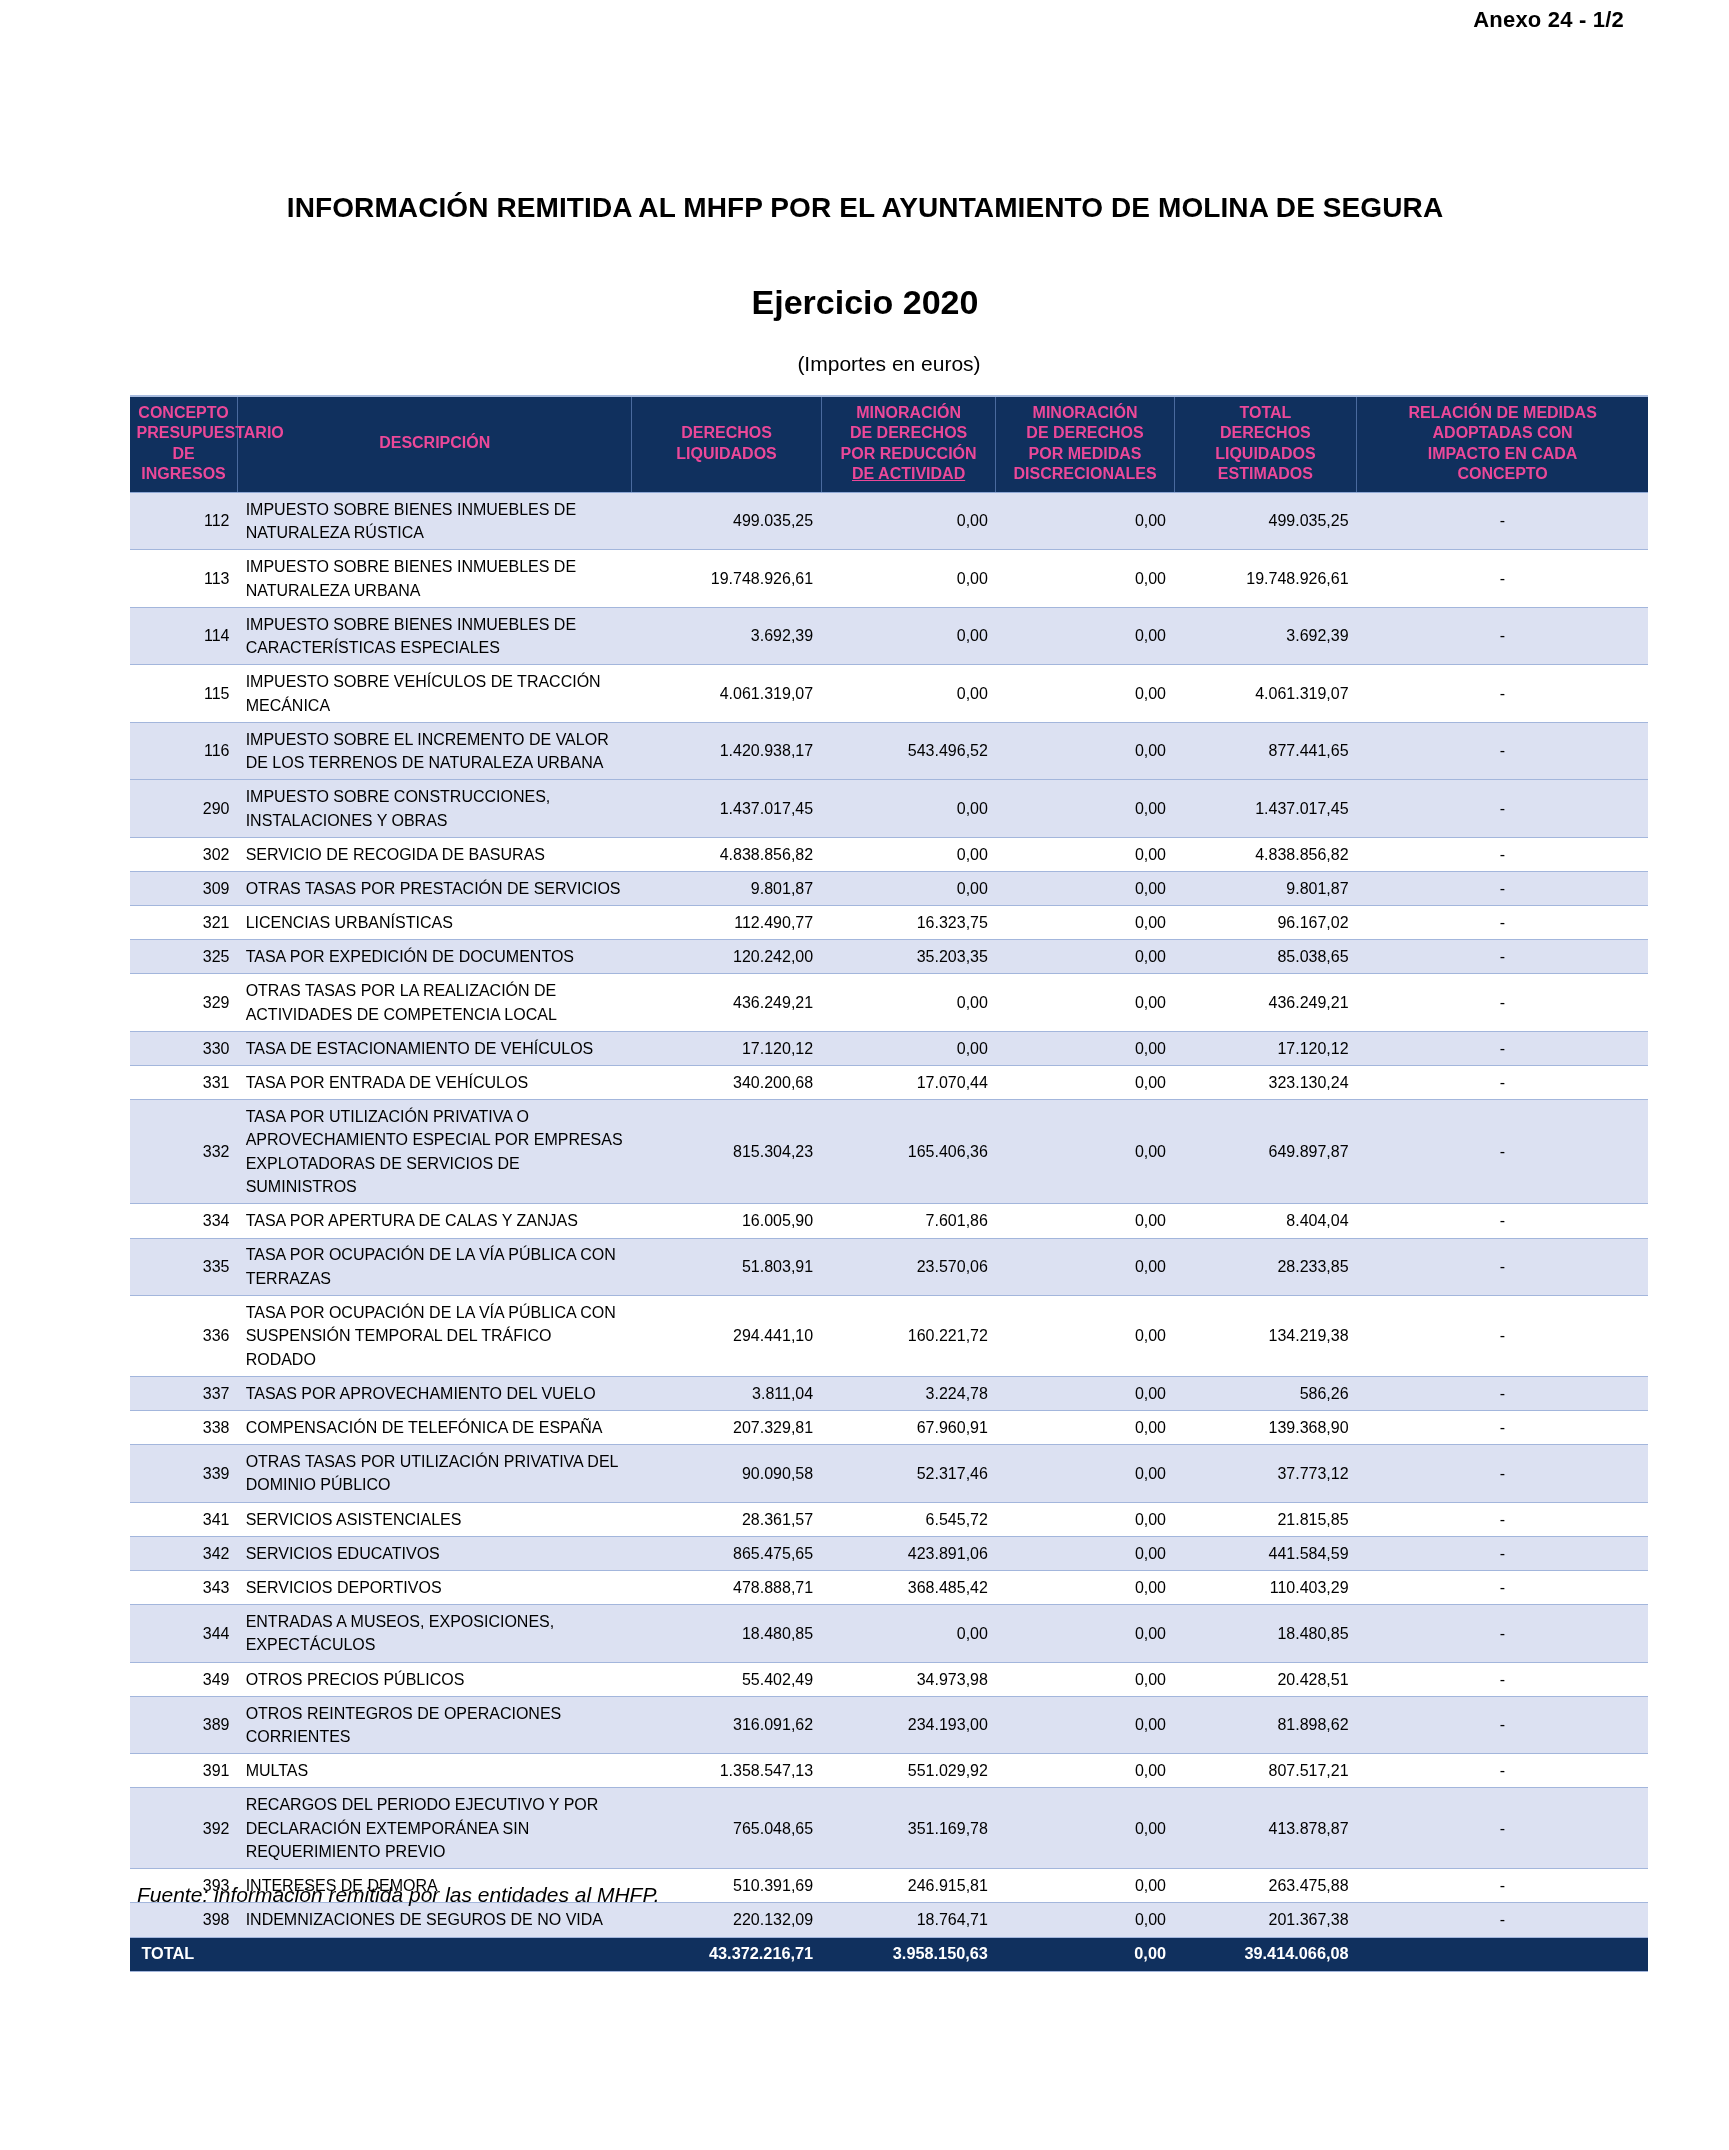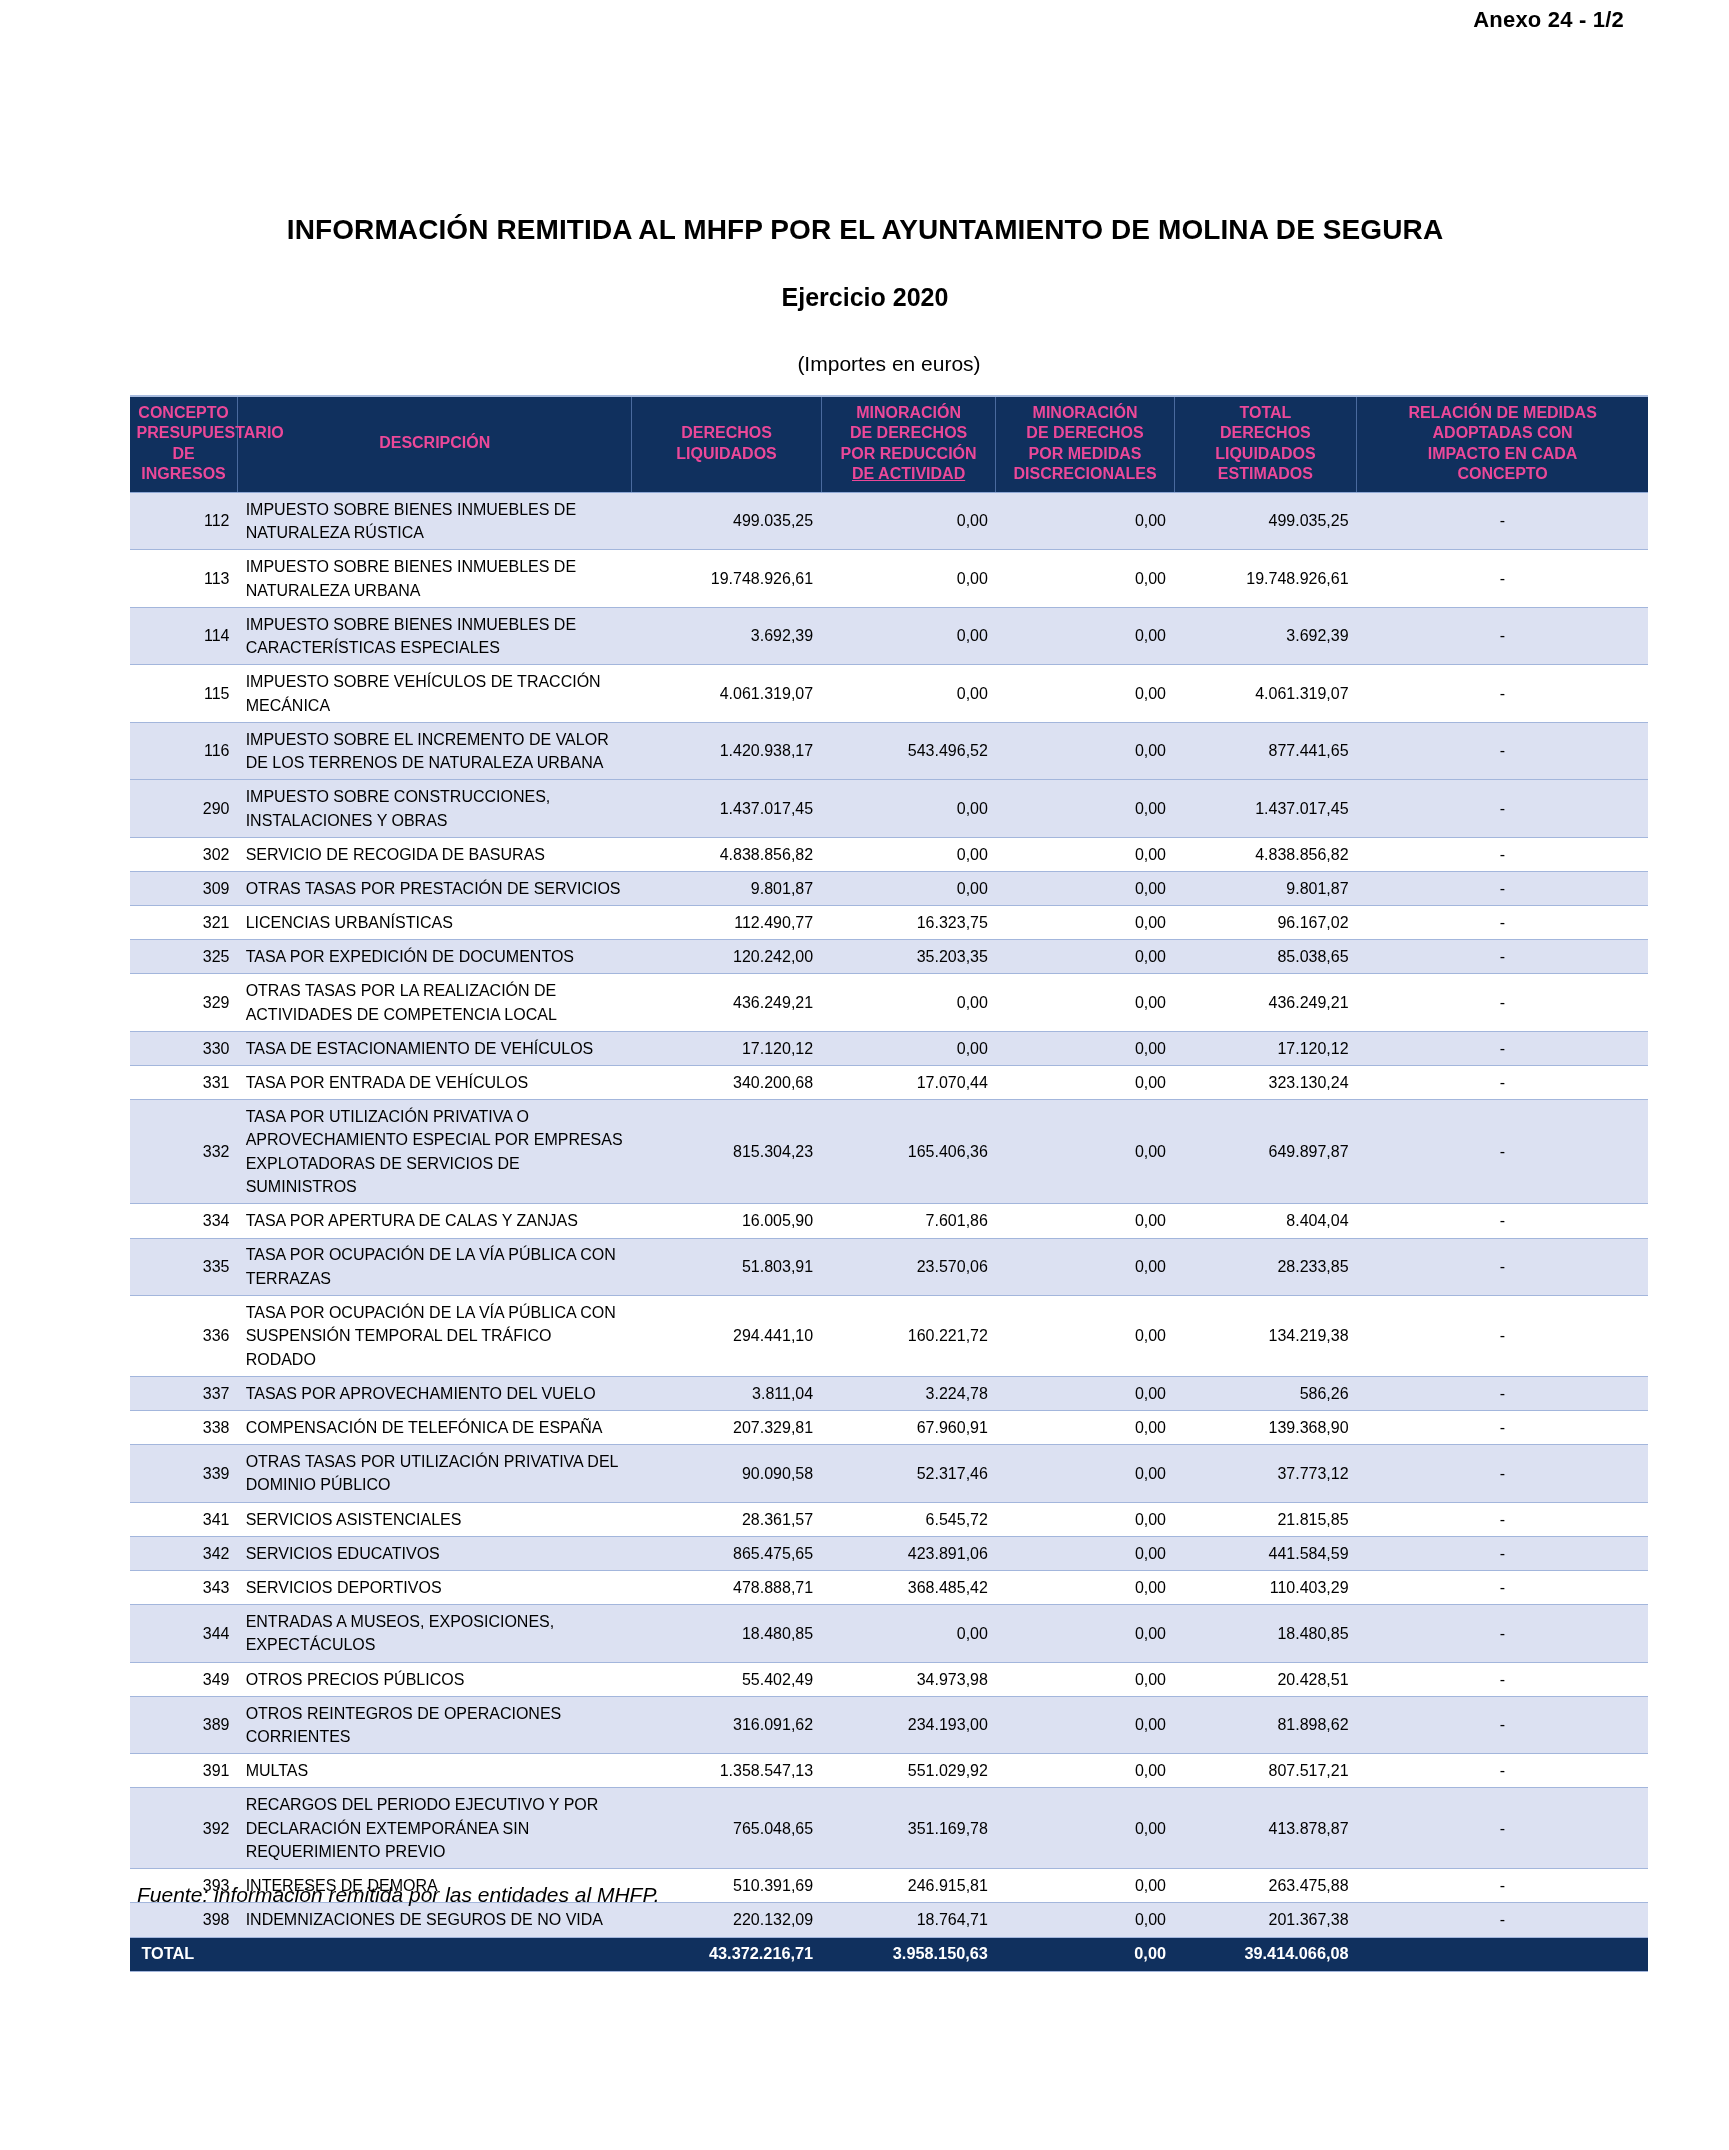--- a/index.html
+++ b/index.html
@@ -31,35 +31,35 @@
     right: 106px;
     font-size: 22px;
     font-weight: bold;
     letter-spacing: 0.2px;
     color: #000;
   }
 
   
   .doc-title {
     position: absolute;
-    top: 214px;
+    top: 192px;
     left: 0;
     width: 1730px;
     text-align: center;
     font-size: 28px;
     font-weight: bold;
     letter-spacing: 0.1px;
   }
   .doc-subtitle {
     position: absolute;
     top: 283px;
     left: 0;
     width: 1730px;
     text-align: center;
-    font-size: 25px;
+    font-size: 34px;
     font-weight: bold;
   }
   .doc-units {
     position: absolute;
     top: 352px;
     left: 0;
     width: 1730px;
     text-align: center;
     font-size: 21px;
     font-weight: normal;

